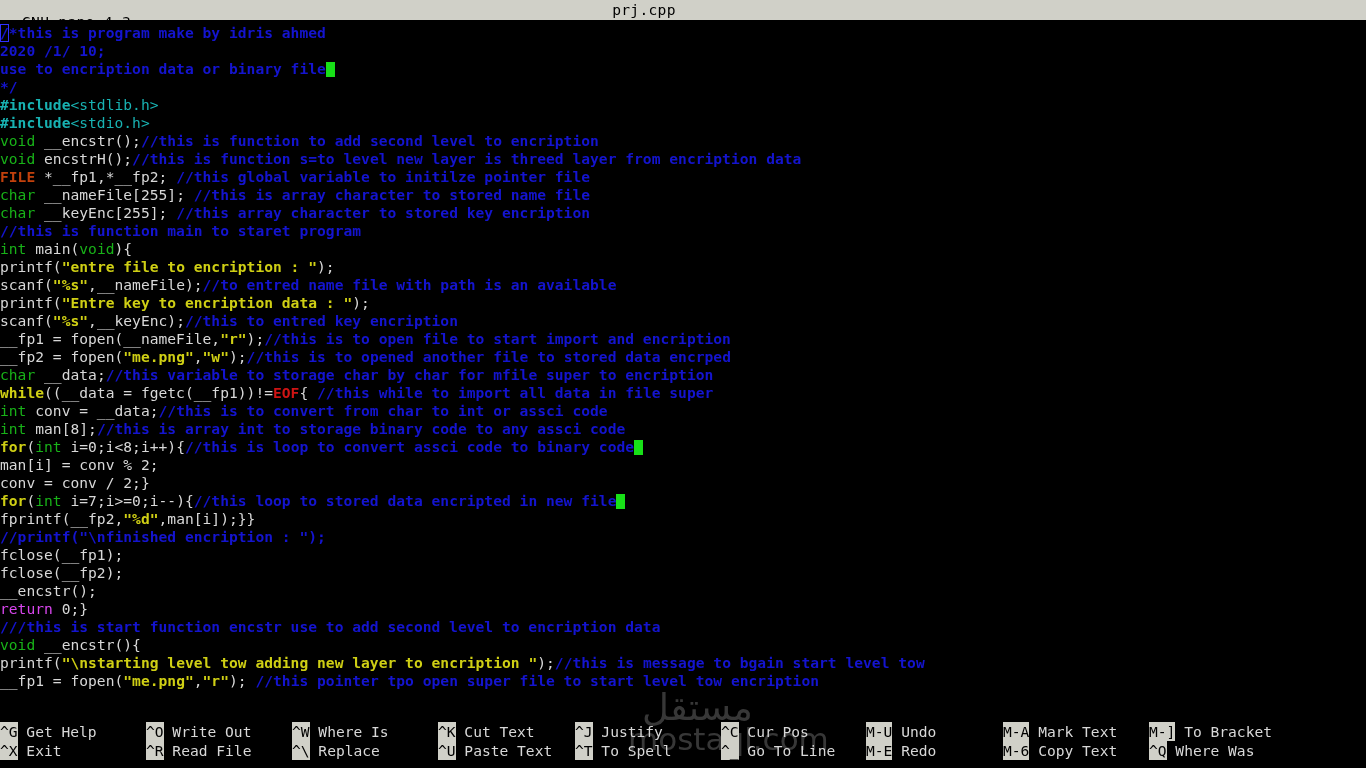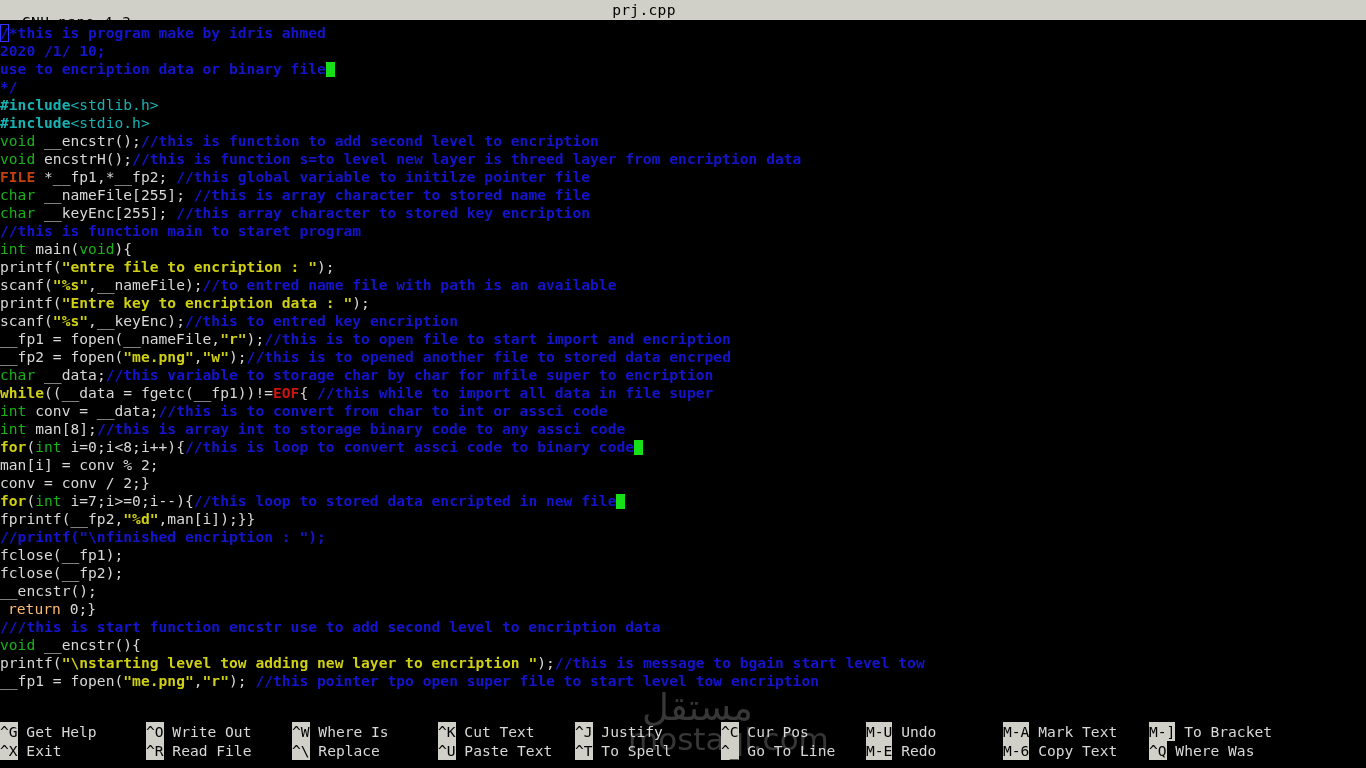--- a/index.html
+++ b/index.html
@@ -71,21 +71,21 @@
 
   
   .t-plain    { color: #d8d8d8; }
   .t-comment  { color: #1414cf; font-weight: bold; }
   .t-keyword  { color: #18b218; }
   .t-type     { color: #c2410c; font-weight: bold; }
   .t-preproc  { color: #18b2b2; font-weight: bold; }
   .t-header   { color: #18b2b2; }
   .t-string   { color: #cfcf14; font-weight: bold; }
   .t-control  { color: #cfcf14; font-weight: bold; }
-  .t-return   { color: #fdba74; padding-left: 8px; }
+  .t-return   { color: #d946ef; }
   .t-const    { color: #cf1414; font-weight: bold; }
 
   
   .cursorblk {
     display: inline-block;
     width: 9px;
     height: 15px;
     vertical-align: -3px;
     background: #18e018;
   }

